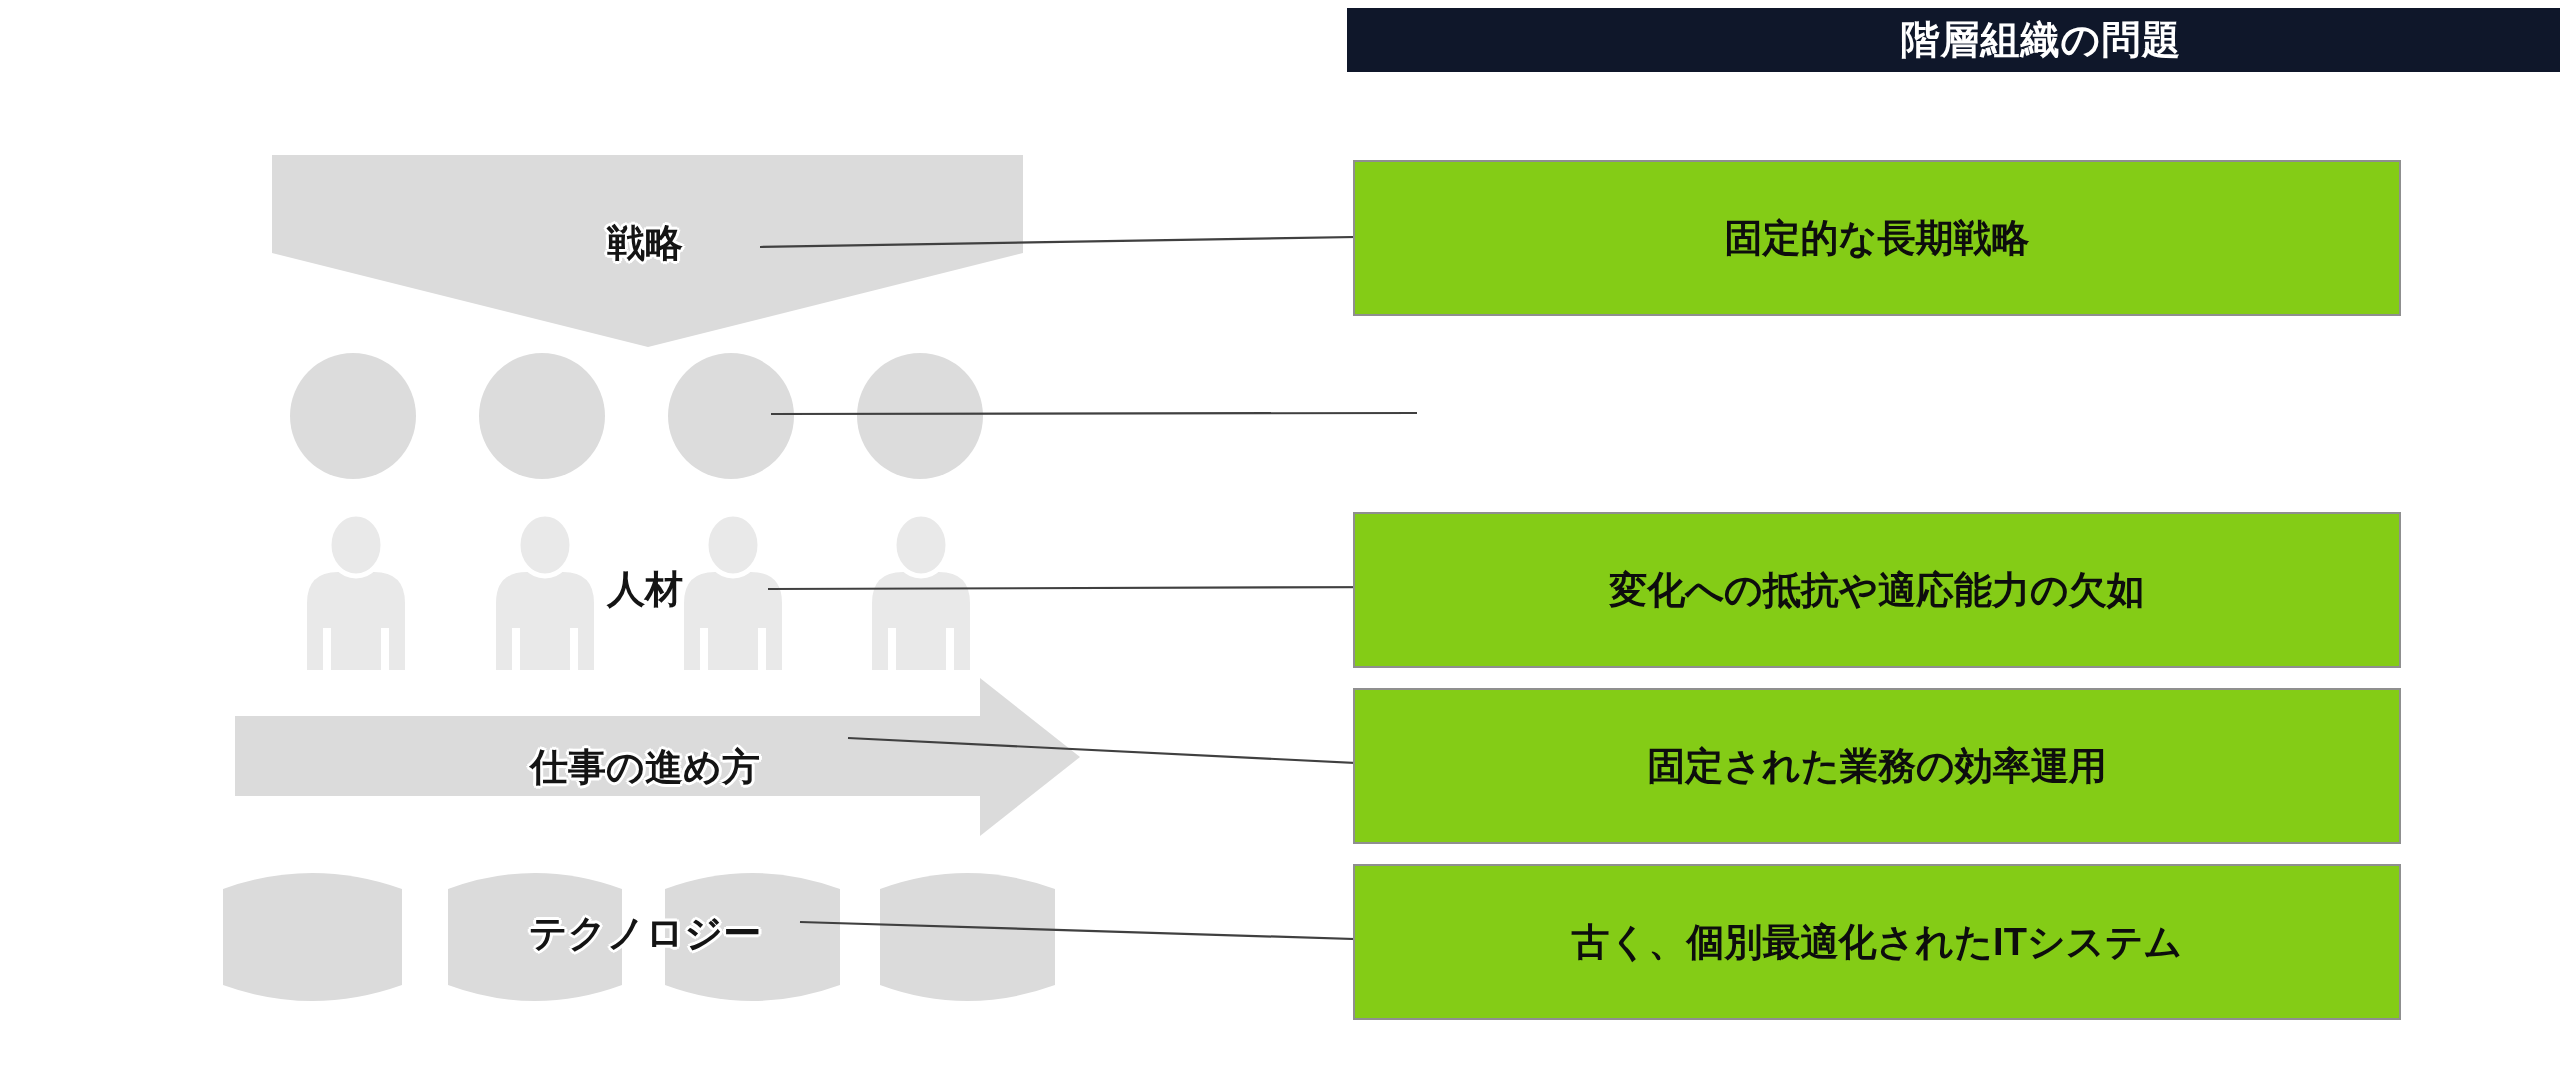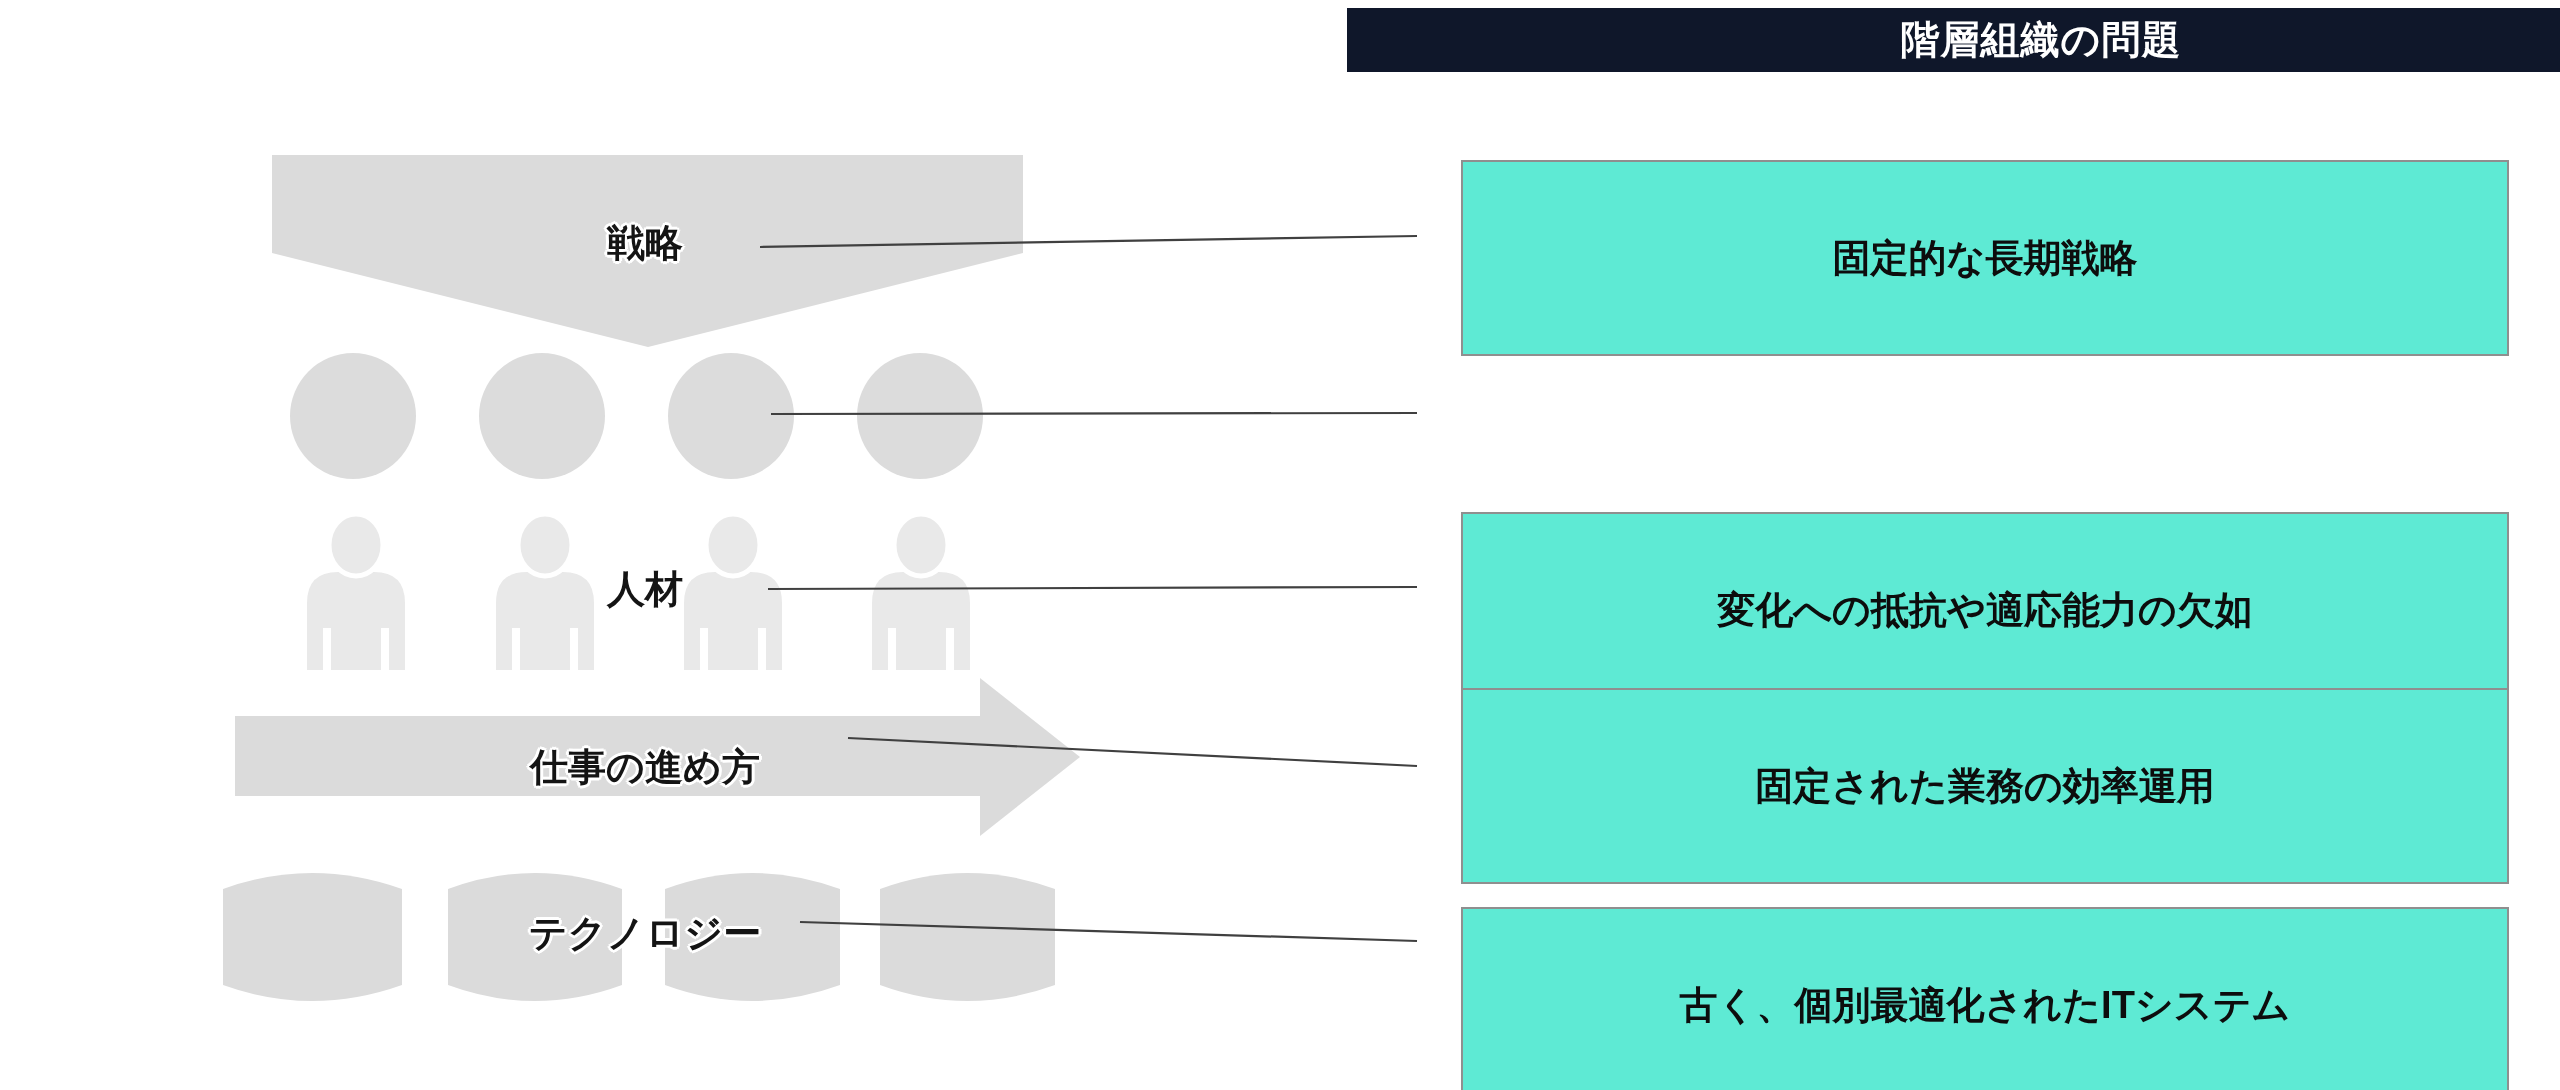--- a/index.html
+++ b/index.html
@@ -25,30 +25,30 @@
                 -2px -2px 0 #fff,2px -2px 0 #fff,-2px 2px 0 #fff,2px 2px 0 #fff;
     white-space:nowrap;
   }
   .lbl-strategy{top:221px;}
   .lbl-structure{top:392px;}
   .lbl-people{top:567px;}
   .lbl-process{top:745px;}
   .lbl-technology{top:911px;}
   
   .problem-box{
-    position:absolute;left:1461px;width:1048px;height:196px;
-    background:#5eead4;border:2px solid #8F8F8F;box-sizing:border-box;
+    position:absolute;left:1353px;width:1048px;height:156px;
+    background:#84cc16;border:2px solid #8F8F8F;box-sizing:border-box;
     display:flex;align-items:center;justify-content:center;
     font-size:38px;font-weight:bold;color:#0d0d0d;white-space:nowrap;
   }
   .box-0{top:160px;}
   .box-1{top:336px;}
   .box-2{top:512px;}
   .box-3{top:688px;}
-  .box-4{top:864px;margin-top:43px;}
+  .box-4{top:864px;}
 </style>
 </head>
 <body>
 
 <div class="canvas">
 
   <div class="hdr hdr-right">
     <span>階層組織の問題</span>
   </div>
 

